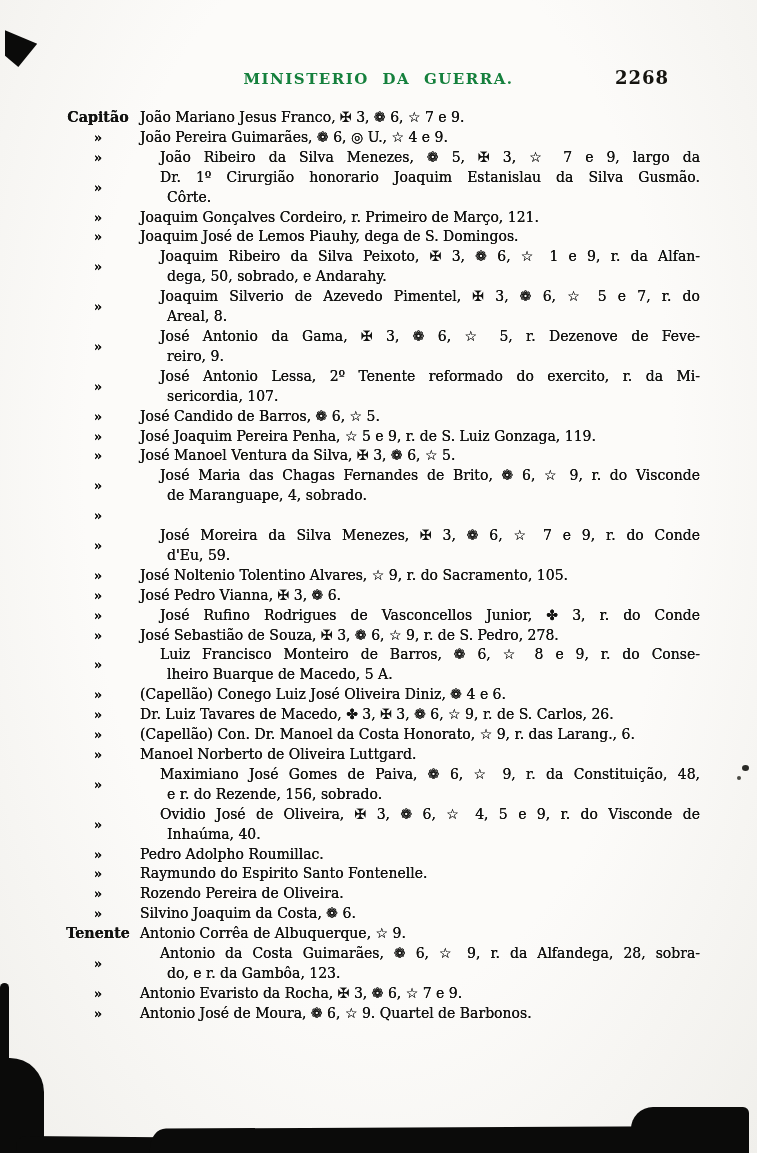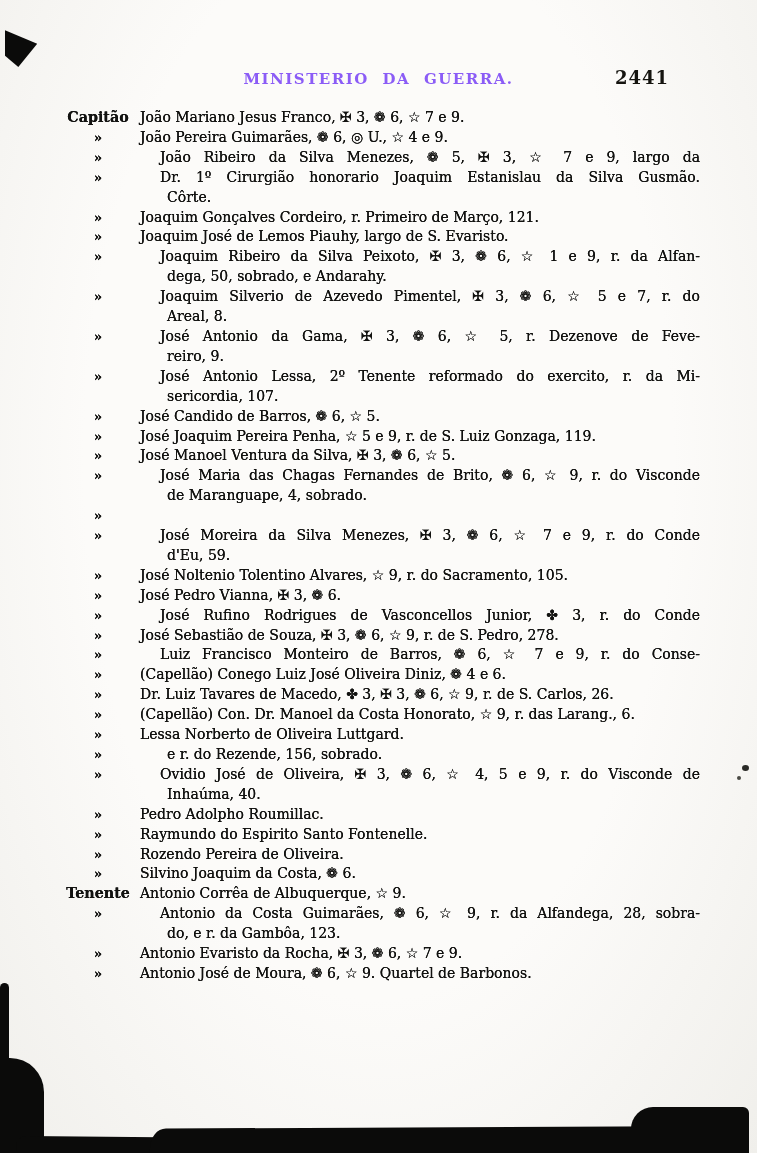--- a/index.html
+++ b/index.html
@@ -13,31 +13,31 @@
   }
   .page { position: absolute; inset: 0; }
 
   
   .header { position: absolute; top: 70px; left: 0; right: 0; height: 24px; }
   .title {
     position: absolute; left: 0; right: 0;
     text-align: center;
     font-weight: bold; font-size: 15px;
     letter-spacing: 1.5px; word-spacing: 7px;
-    color: #8b5cf6;
+    color: #15803d;
   }
   .pagenum {
     position: absolute; right: 88px; top: -3px;
     font-weight: bold; font-size: 18px; letter-spacing: 1px;
     color: #15140f;
   }
 
   
   .content { position: absolute; top: 108px; left: 56px; right: 57px; }
-  .row { display: flex; align-items: flex-start; }
+  .row { display: flex; align-items: center; }
   .rank {
     flex: 0 0 84px; width: 84px;
     text-align: center;
     font-weight: bold; font-size: 14.3px; line-height: 19.9px;
     text-shadow: 0 0 .4px #000;
   }
   .rank.ditto { font-size: 13.5px; }
   .txt { flex: 1 1 auto; min-width: 0; }
   .line {
     font-size: 14px; line-height: 19.9px;
@@ -61,21 +61,21 @@
   .a-dot1 { right: 8px; top: 765px; width: 7px; height: 6px; border-radius: 50%; background: #2a2a26; }
   .a-dot2 { right: 16px; top: 776px; width: 4px; height: 4px; border-radius: 50%; background: #4a4a44; }
 </style>
 </head>
 <body>
 
 <div class="page">
 
   <div class="header">
     <div class="title">MINISTERIO DA GUERRA.</div>
-    <div class="pagenum">2441</div>
+    <div class="pagenum">2268</div>
   </div>
 
   <div class="content" id="entries">
       <div class="row">
         <div class="rank">Capitão</div>
         <div class="txt">
           <div class="line">João Mariano Jesus Franco, ✠ 3, ❁ 6, ☆ 7 e 9.</div>
         </div>
       </div>
       <div class="row">
@@ -99,21 +99,21 @@
       </div>
       <div class="row">
         <div class="rank ditto">»</div>
         <div class="txt">
           <div class="line">Joaquim Gonçalves Cordeiro, r. Primeiro de Março, 121.</div>
         </div>
       </div>
       <div class="row">
         <div class="rank ditto">»</div>
         <div class="txt">
-          <div class="line">Joaquim José de Lemos Piauhy, largo de S. Evaristo.</div>
+          <div class="line">Joaquim José de Lemos Piauhy, dega de S. Domingos.</div>
         </div>
       </div>
       <div class="row">
         <div class="rank ditto">»</div>
         <div class="txt">
           <div class="line fill">Joaquim Ribeiro da Silva Peixoto, ✠ 3, ❁ 6, ☆ 1 e 9, r. da Alfan-</div>
           <div class="line cont">dega, 50, sobrado, e Andarahy.</div>
         </div>
       </div>
       <div class="row">
@@ -192,21 +192,22 @@
       </div>
       <div class="row">
         <div class="rank ditto">»</div>
         <div class="txt">
           <div class="line">José Sebastião de Souza, ✠ 3, ❁ 6, ☆ 9, r. de S. Pedro, 278.</div>
         </div>
       </div>
       <div class="row">
         <div class="rank ditto">»</div>
         <div class="txt">
-          <div class="line fill">Luiz Francisco Monteiro de Barros, ❁ 6, ☆ 7 e 9, r. do Conse-</div>
+          <div class="line fill">Luiz Francisco Monteiro de Barros, ❁ 6, ☆ 8 e 9, r. do Conse-</div>
+          <div class="line cont">lheiro Buarque de Macedo, 5 A.</div>
         </div>
       </div>
       <div class="row">
         <div class="rank ditto">»</div>
         <div class="txt">
           <div class="line">(Capellão) Conego Luiz José Oliveira Diniz, ❁ 4 e 6.</div>
         </div>
       </div>
       <div class="row">
         <div class="rank ditto">»</div>
@@ -216,26 +217,27 @@
       </div>
       <div class="row">
         <div class="rank ditto">»</div>
         <div class="txt">
           <div class="line">(Capellão) Con. Dr. Manoel da Costa Honorato, ☆ 9, r. das Larang., 6.</div>
         </div>
       </div>
       <div class="row">
         <div class="rank ditto">»</div>
         <div class="txt">
-          <div class="line">Lessa Norberto de Oliveira Luttgard.</div>
-        </div>
-      </div>
-      <div class="row">
-        <div class="rank ditto">»</div>
-        <div class="txt">
+          <div class="line">Manoel Norberto de Oliveira Luttgard.</div>
+        </div>
+      </div>
+      <div class="row">
+        <div class="rank ditto">»</div>
+        <div class="txt">
+          <div class="line fill">Maximiano José Gomes de Paiva, ❁ 6, ☆ 9, r. da Constituição, 48,</div>
           <div class="line cont">e r. do Rezende, 156, sobrado.</div>
         </div>
       </div>
       <div class="row">
         <div class="rank ditto">»</div>
         <div class="txt">
           <div class="line fill">Ovidio José de Oliveira, ✠ 3, ❁ 6, ☆ 4, 5 e 9, r. do Visconde de</div>
           <div class="line cont">Inhaúma, 40.</div>
         </div>
       </div>

